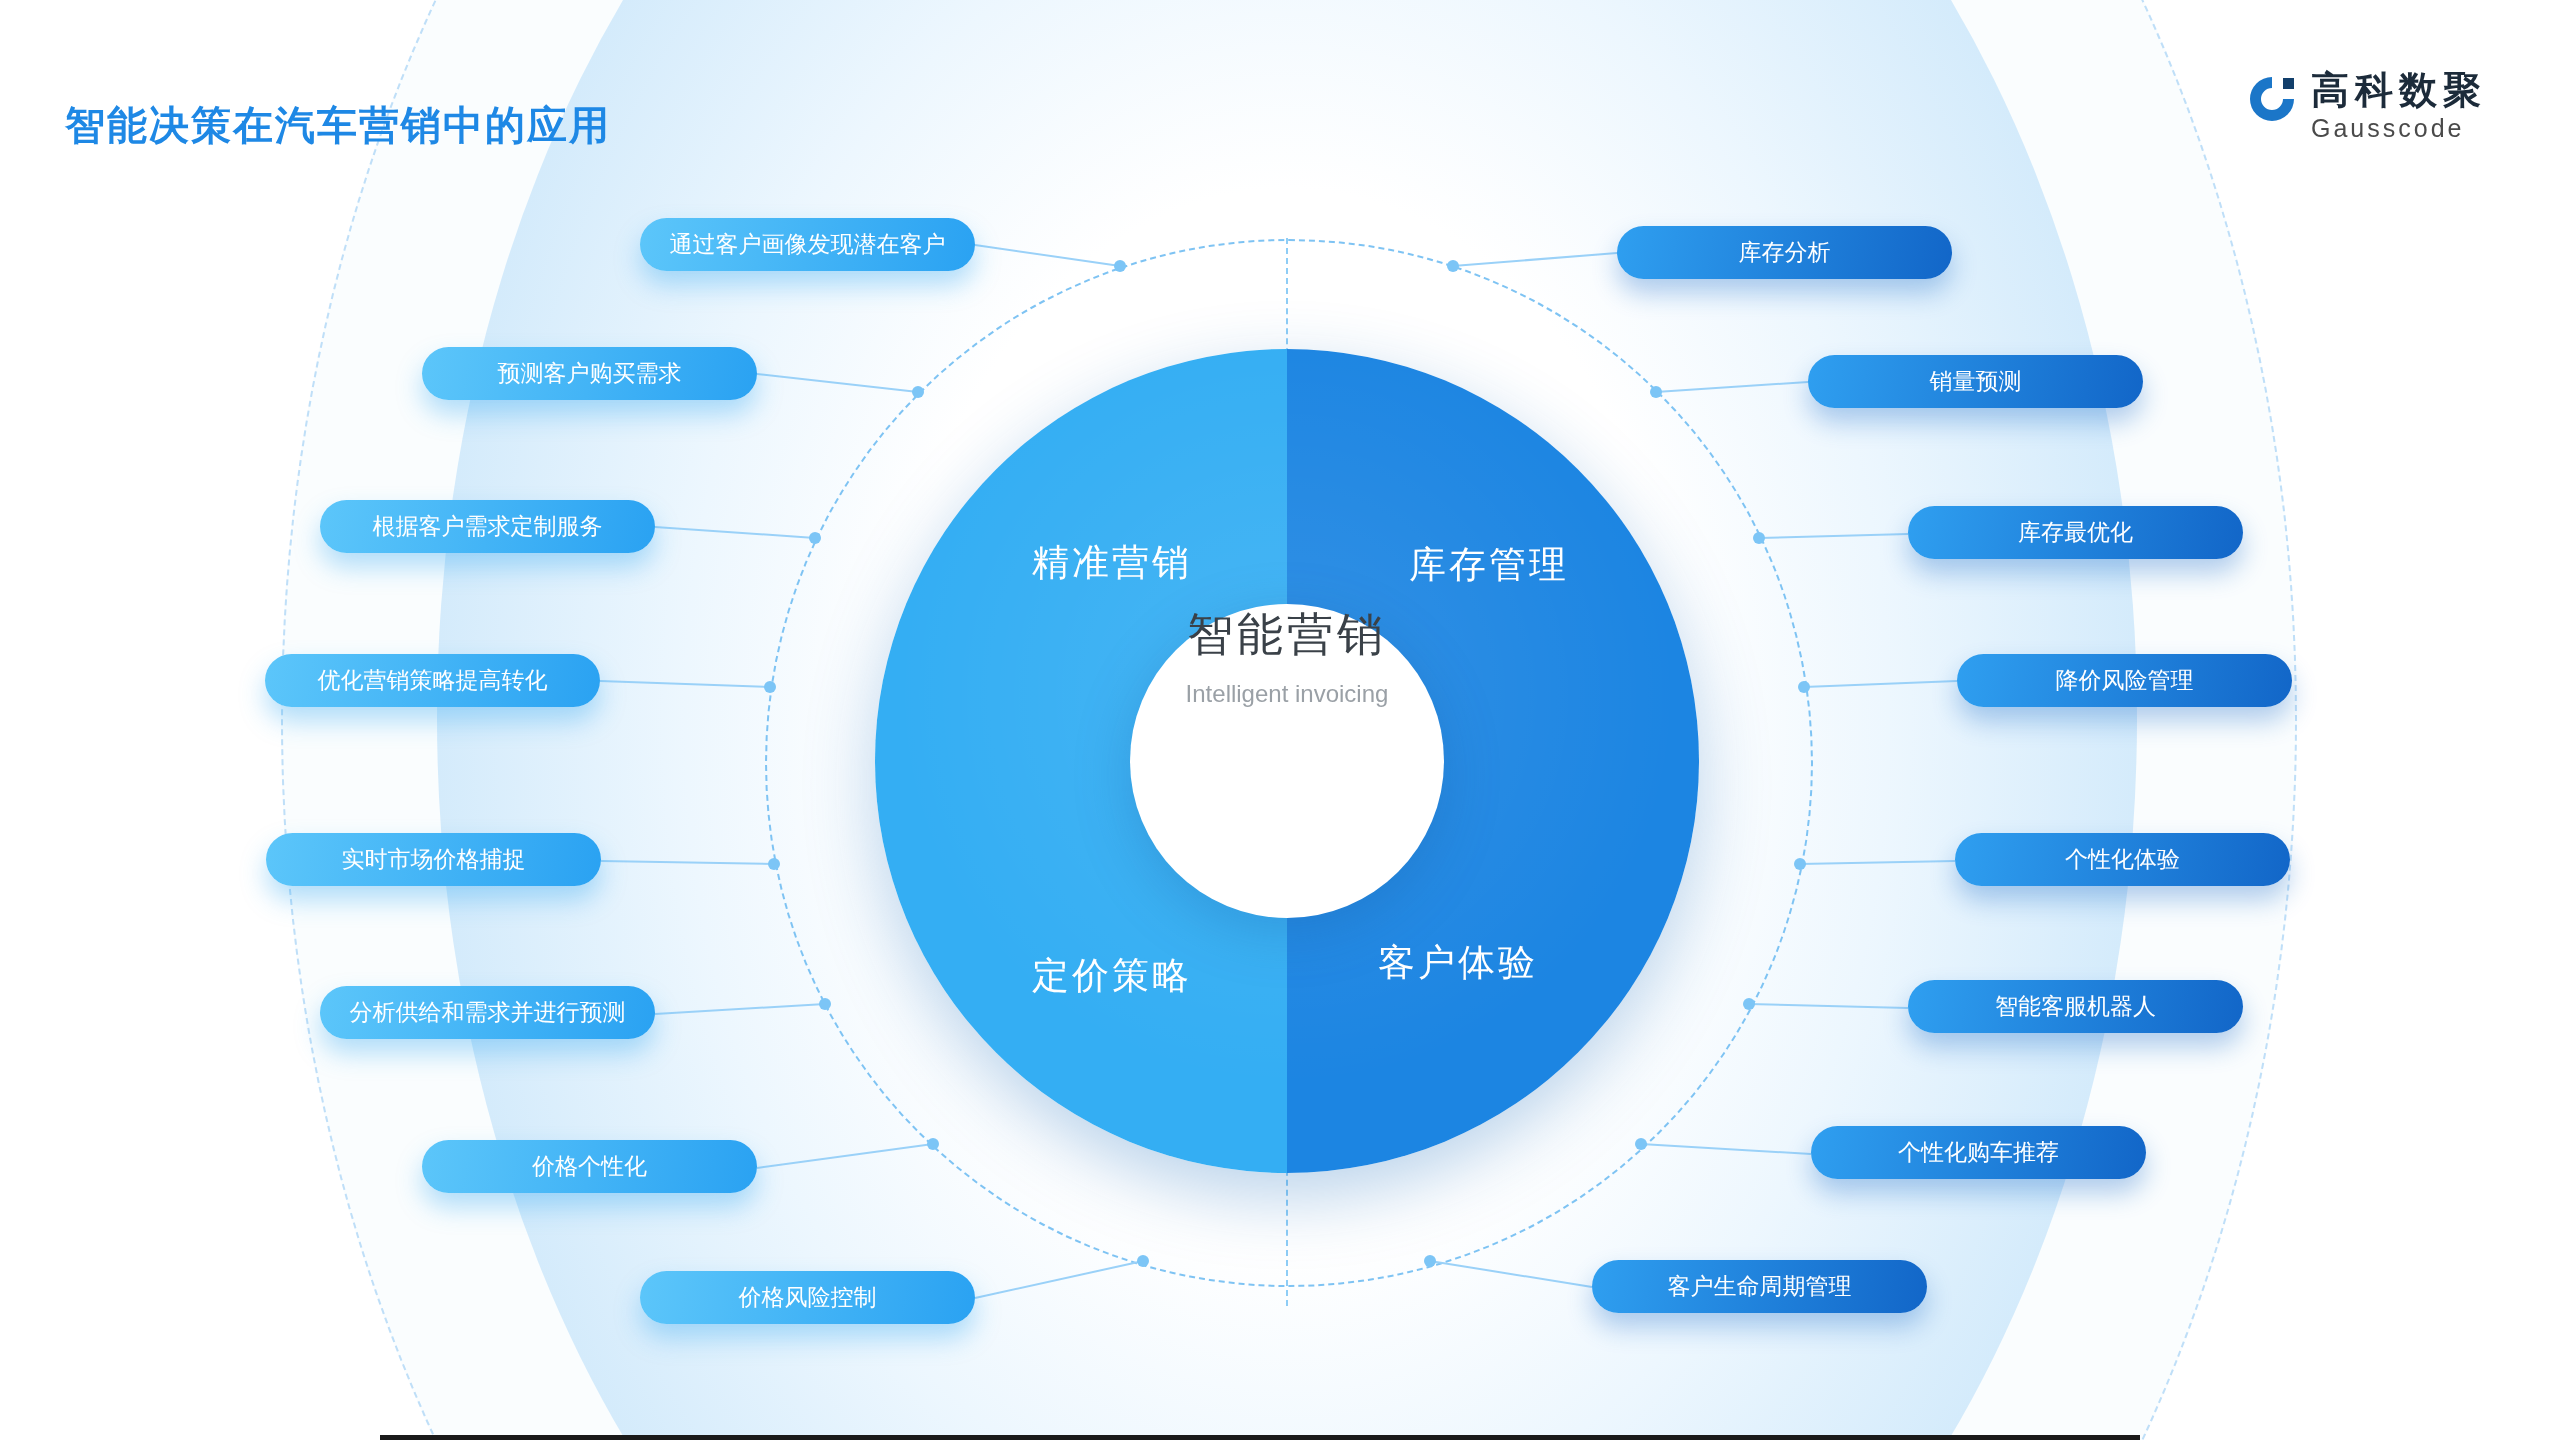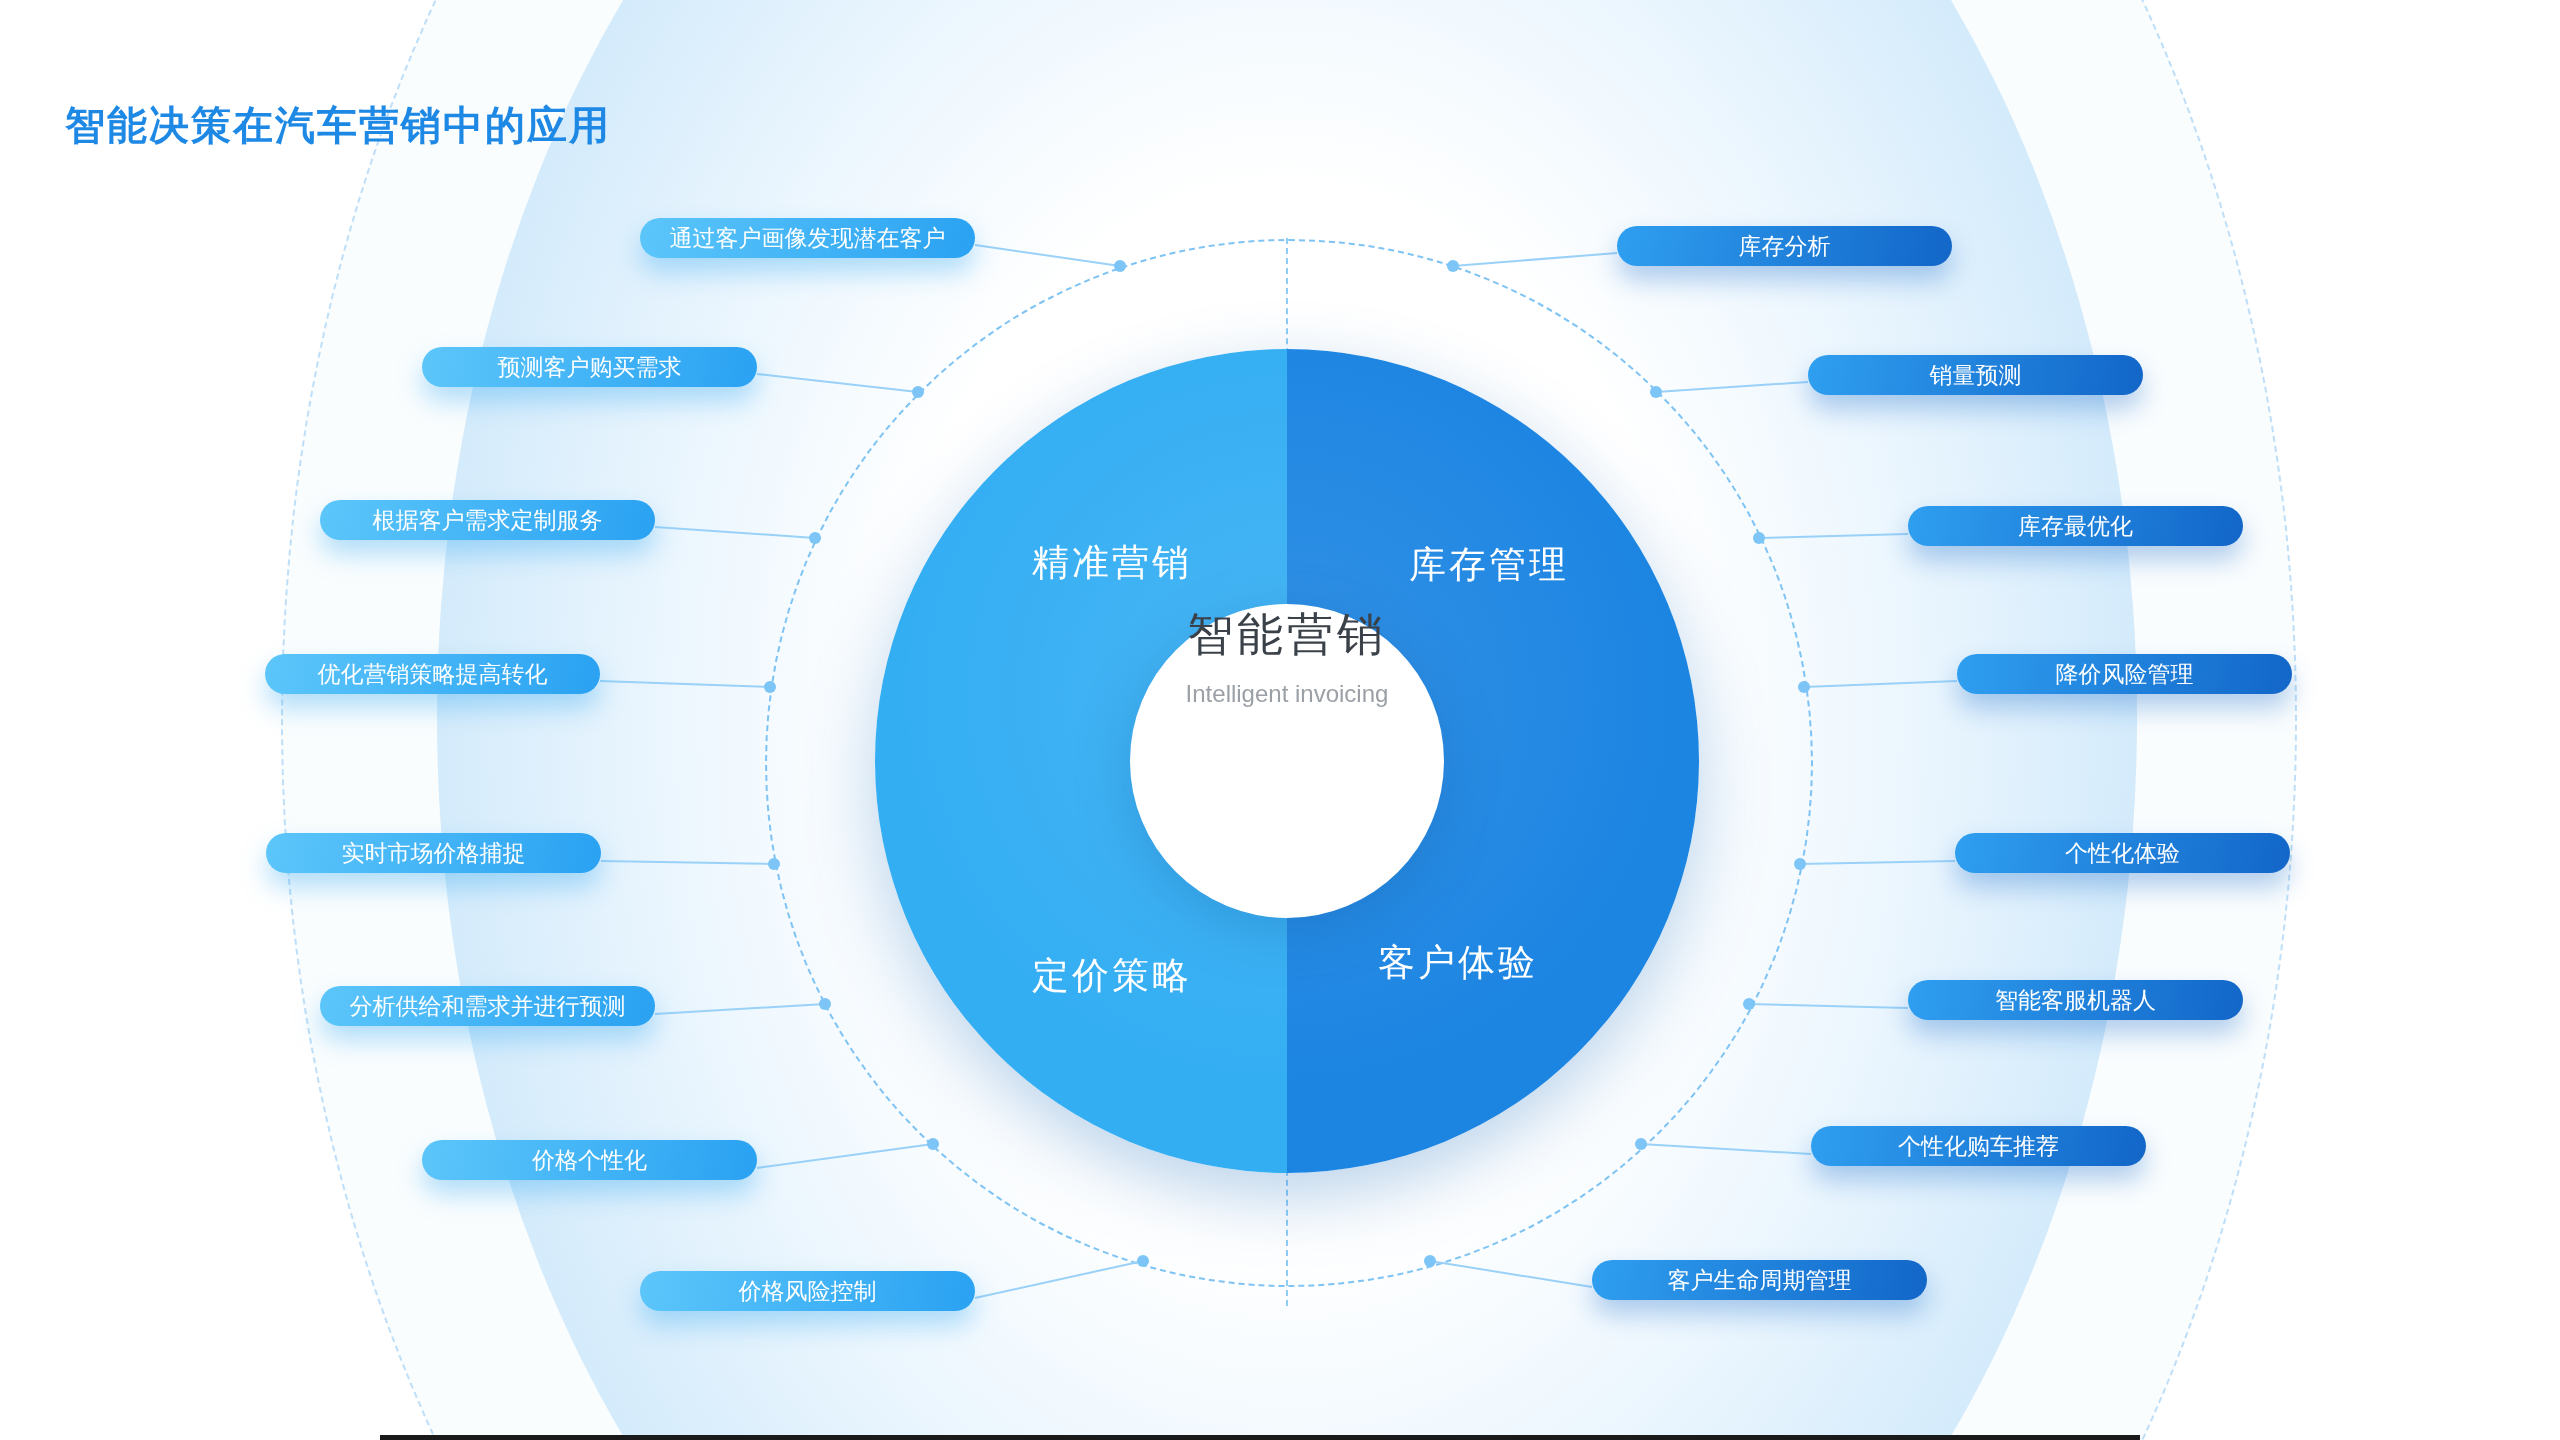--- a/index.html
+++ b/index.html
@@ -56,21 +56,21 @@
     width:314px;height:314px;border-radius:50%;background:#ffffff;
     box-shadow:0 14px 55px rgba(18,90,160,0.28);
     display:flex;flex-direction:column;align-items:center;
     z-index:3;
   }
   .center-title{font-size:46px;color:#3A4148;letter-spacing:4px;font-weight:500;}
   .center-sub{font-size:24px;color:#9AA0A6;margin-top:14px;}
 
   
   .pill{
-    position:absolute;width:335px;height:40px;border-radius:28px;
+    position:absolute;width:335px;height:53px;border-radius:28px;
     display:flex;align-items:center;justify-content:center;
     color:#ffffff;font-size:23px;white-space:nowrap;padding:0 14px;box-sizing:border-box;
     z-index:4;
   }
   .pill-left{
     background:linear-gradient(100deg,#5CC6FA 0%,#2AA2F2 100%);
     box-shadow:0 14px 26px rgba(41,163,242,0.35);
   }
   .pill-right{
     background:linear-gradient(100deg,#2F9FF0 0%,#1266C8 100%);
@@ -171,16 +171,26 @@
   <div class="pill pill-right rp2">销量预测</div>
   <div class="pill pill-right rp3">库存最优化</div>
   <div class="pill pill-right rp4">降价风险管理</div>
   <div class="pill pill-right rp6">智能客服机器人</div>
   <div class="pill pill-right rp5">个性化体验</div>
   <div class="pill pill-right rp7">个性化购车推荐</div>
   <div class="pill pill-right rp8">客户生命周期管理</div>
 
   <div class="page-title">智能决策在汽车营销中的应用</div>
 
+  <div class="logo">
+    <svg class="logo-icon" viewBox="0 0 54 54">
+      <path d="M27 5 A22 22 0 1 0 49 27 L38 27 A11 11 0 1 1 27 16 Z" fill="#1B76C8"></path>
+      <rect x="38" y="6" width="11" height="11" fill="#123F6B"></rect>
+    </svg>
+    <div class="logo-text">
+      <div class="logo-name">高科数聚</div>
+      <div class="logo-sub">Gausscode</div>
+    </div>
+  </div>
 
   <div class="bottom-bar"></div>
 
 </div>
 
 </body></html>

